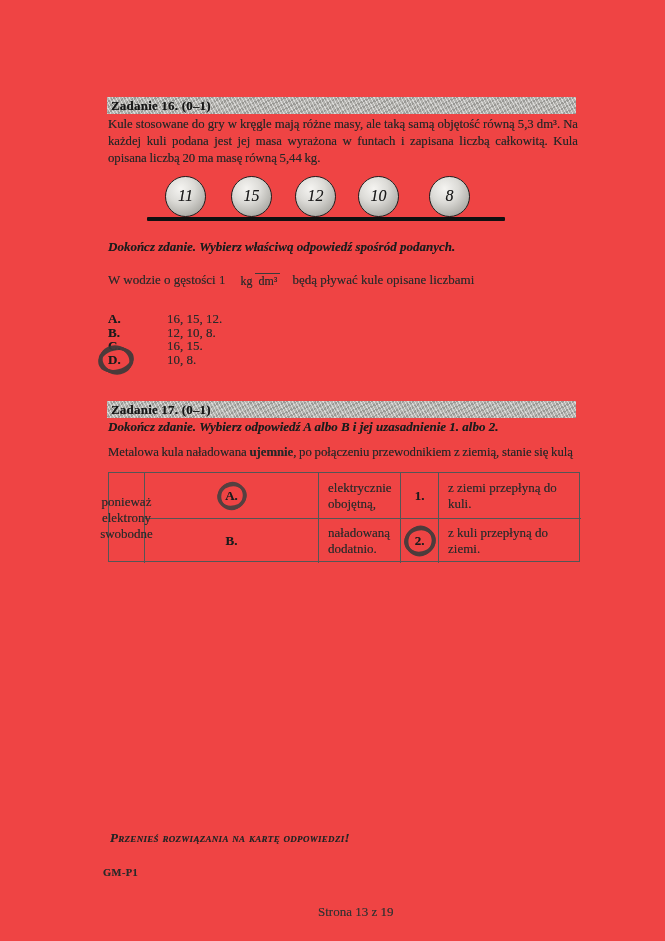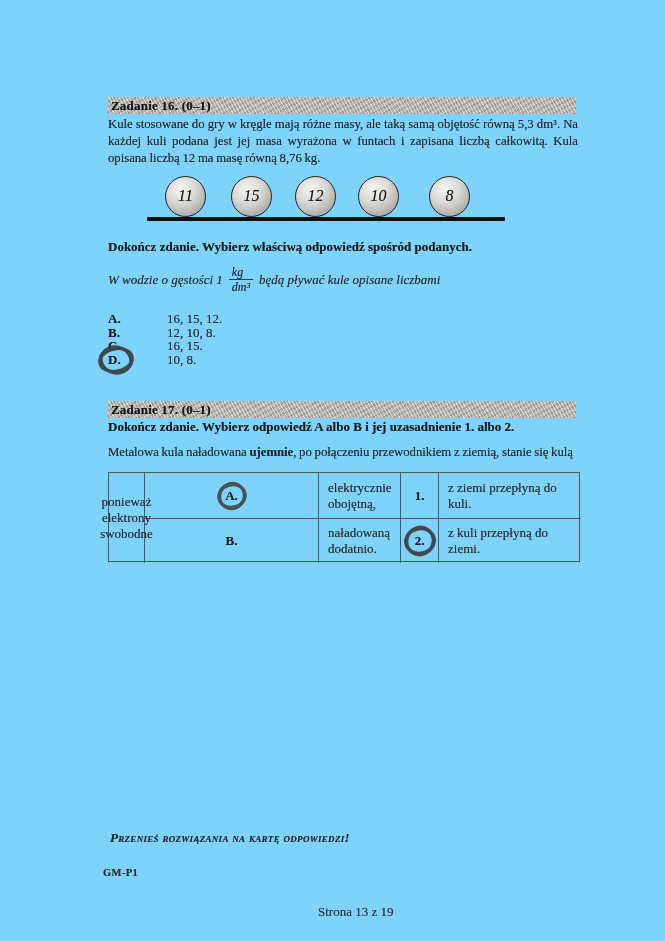--- a/index.html
+++ b/index.html
@@ -1,19 +1,19 @@
 <!DOCTYPE html>
 <html><head>
 <meta charset="utf-8">
 <style>
   html,body{margin:0;padding:0;background:#e9e9e9;}
   #page{
     position:relative;
     width:665px;height:941px;
-    background:#7dd3fc;
+    background:#ef4444;
     font-family:"Liberation Serif", serif;
     color:#272727;
     overflow:hidden;
     text-shadow:0 0 .4px rgba(40,40,40,.55);
   }
   .header-bar{
     position:absolute;left:107px;width:469px;height:17px;
     background-color:#b4b3af;
     background-image:
       repeating-linear-gradient(62deg, rgba(255,255,255,.5) 0 1px, rgba(0,0,0,0) 1px 3px),
@@ -22,38 +22,38 @@
     padding-left:4px;box-sizing:border-box;color:#161616;
     letter-spacing:.2px;
   }
   .para{
     position:absolute;left:108px;width:470px;
     font-size:12.8px;line-height:16.8px;text-align:justify;
     letter-spacing:-.05px;word-spacing:-.4px;
   }
   .bold-line{
     position:absolute;left:108px;width:470px;
-    font-weight:bold;font-size:13px;line-height:16px;color:#1b1b1b;
+    font-weight:bold;font-size:13px;line-height:16px;color:#1b1b1b;font-style:italic;
   }
   
   #figure16{position:absolute;left:108px;top:174px;width:470px;height:52px;}
   .ground{position:absolute;left:39px;top:43px;width:358px;height:4px;background:#101010;border-radius:1px;}
   .ball{
     position:absolute;top:2px;width:41px;height:41px;border-radius:50%;
     border:1.5px solid #1f1f1f;box-sizing:border-box;
     background:radial-gradient(circle at 38% 30%, #f5f4f1 0%, #dcdbd7 38%, #b3b2ad 72%, #8e8d88 100%);
     display:flex;align-items:center;justify-content:center;
   }
   .ball span{font-style:italic;font-size:16px;color:#1a1a1a;transform:translateY(-1px);}
   
   #density{
     position:absolute;left:108px;top:263px;height:34px;
-    display:flex;align-items:center;gap:6px;font-size:13px;color:#2b2b2b;font-style:italic;
-  }
-  .fraction{display:inline-flex;flex-direction:column;align-items:flex-start;line-height:1.05;font-size:12px;}
+    display:flex;align-items:center;gap:12px;font-size:13px;color:#2b2b2b;
+  }
+  .fraction{display:inline-flex;flex-direction:row;align-items:flex-end;line-height:1.05;font-size:12px;}
   .fraction .den{border-top:1px solid #3a3a3a;padding:1px 3px 0 3px;}
   .fraction .num{padding:0 3px;}
   
   #options16{position:absolute;left:108px;top:312px;font-size:13px;}
   .opt{display:flex;height:13.6px;line-height:13.6px;position:relative;}
   .opt .letter{font-weight:bold;width:22px;color:#1b1b1b;}
   .opt .val{color:#2b2b2b;margin-left:37px;}
   .scribble{position:absolute;pointer-events:none;}
   
   #table17{
@@ -79,21 +79,21 @@
 </style>
 </head>
 <body>
 
 <div id="page">
 
   <div class="header-bar" style="top:97px">
     <span>Zadanie 16. (0–1)</span>
   </div>
 
-  <div class="para" style="top:116px">Kule stosowane do gry w kręgle mają różne masy, ale taką samą objętość równą 5,3 dm³. Na każdej kuli podana jest jej masa wyrażona w funtach i zapisana liczbą całkowitą. Kula opisana liczbą 12 ma masę równą 8,76 kg.</div>
+  <div class="para" style="top:116px">Kule stosowane do gry w kręgle mają różne masy, ale taką samą objętość równą 5,3 dm³. Na każdej kuli podana jest jej masa wyrażona w funtach i zapisana liczbą całkowitą. Kula opisana liczbą 20 ma masę równą 5,44 kg.</div>
 
   <div id="figure16">
     <div class="ground"></div>
     <div class="ball" style="left:57px">
         <span>11</span>
       </div>
     <div class="ball" style="left:123px">
         <span>15</span>
       </div>
     <div class="ball" style="left:187px">

